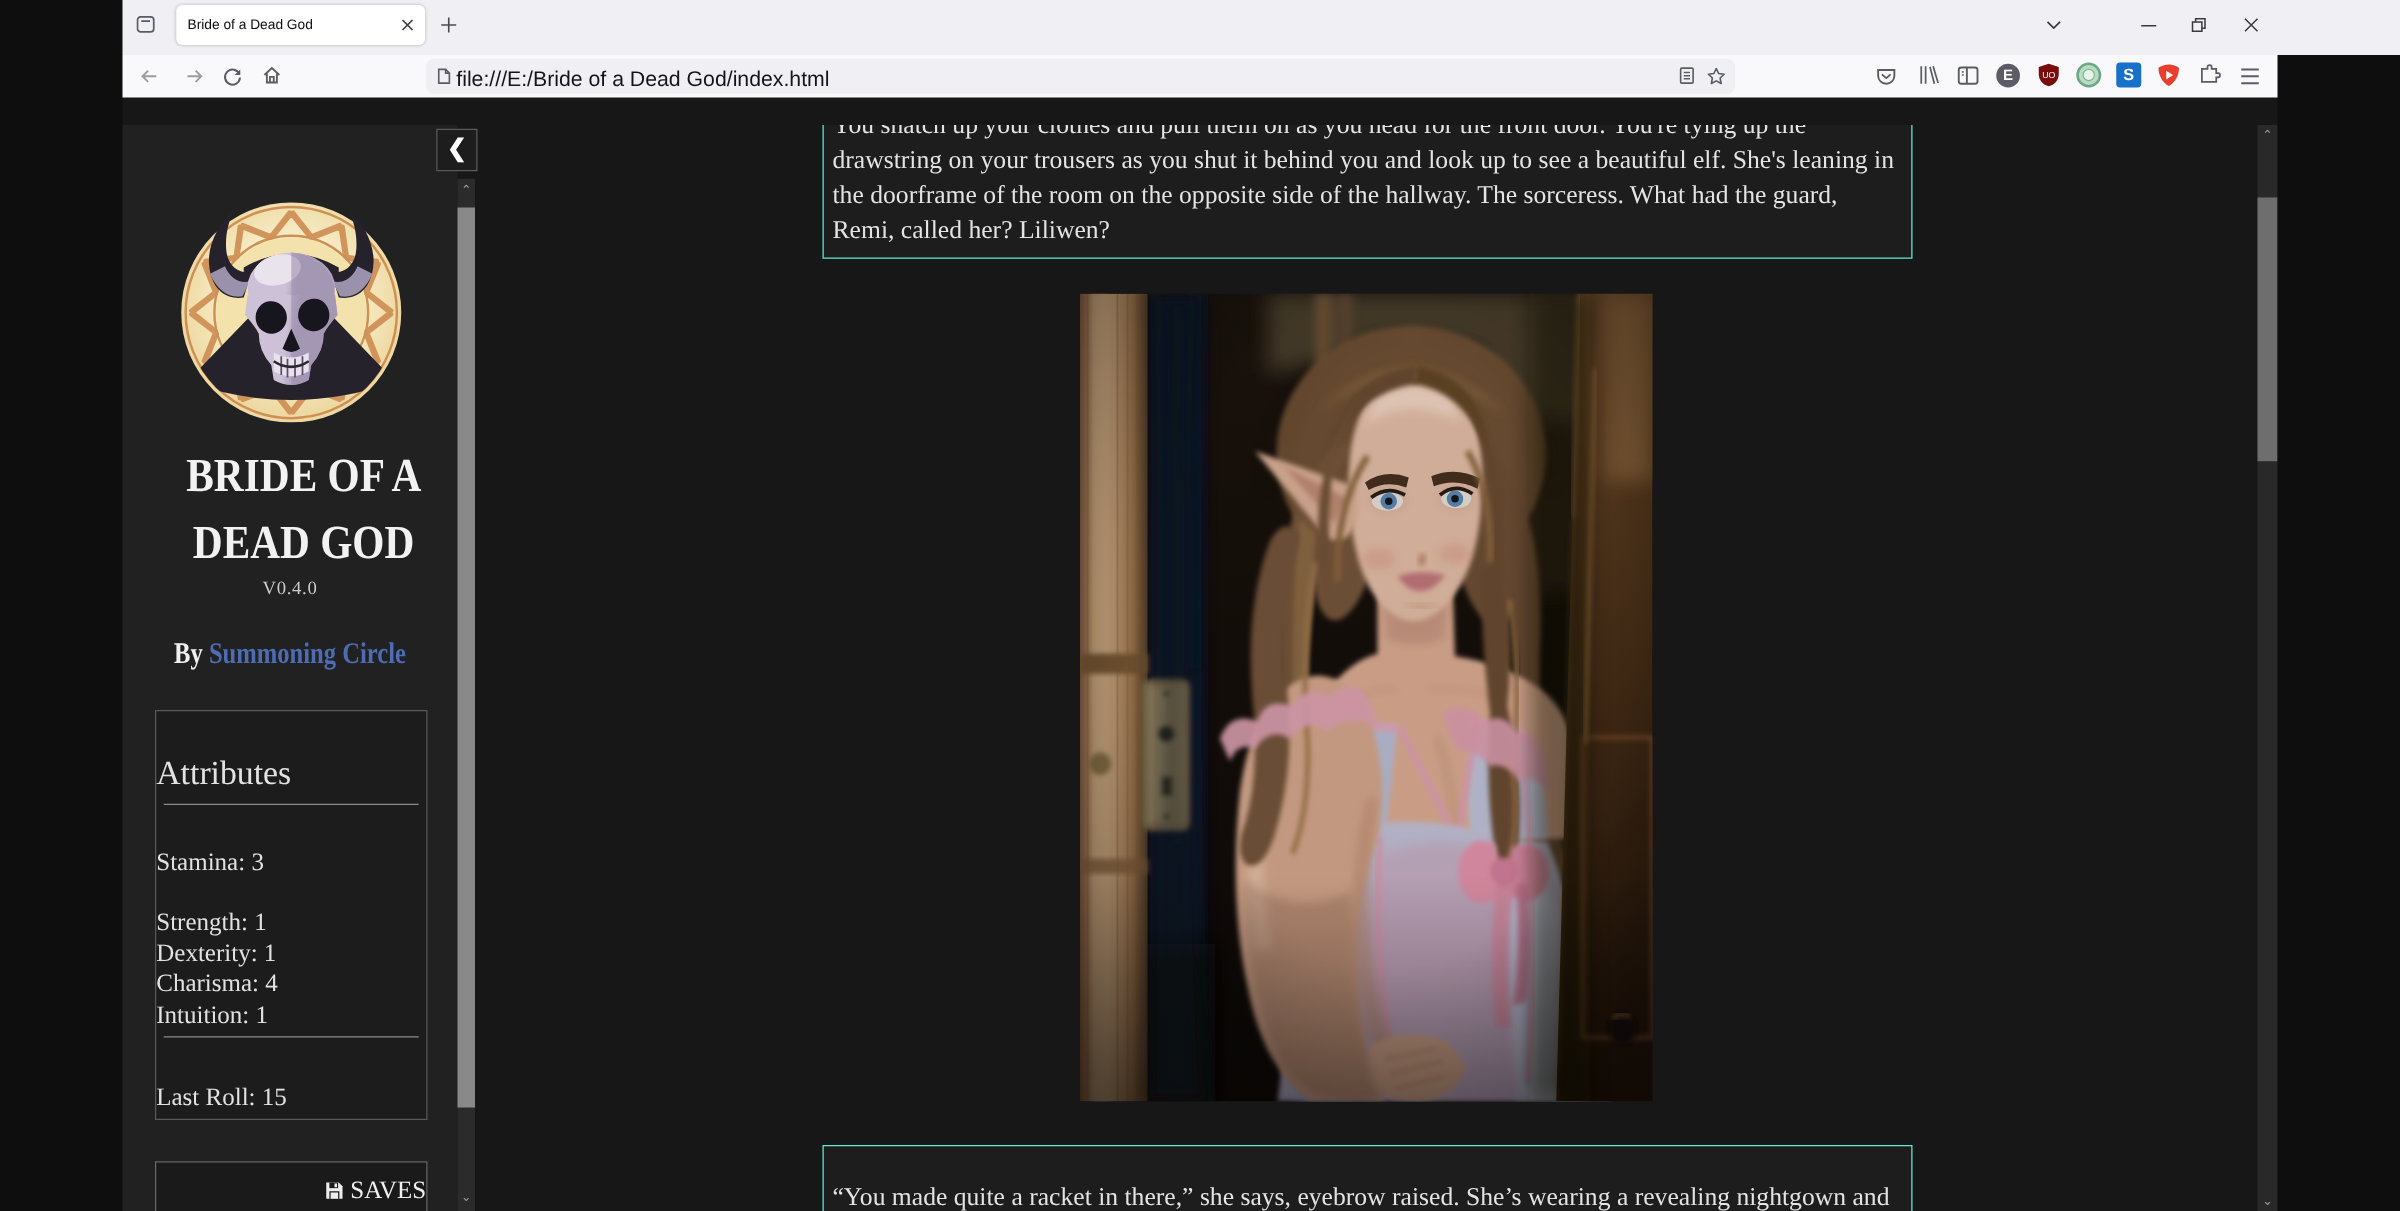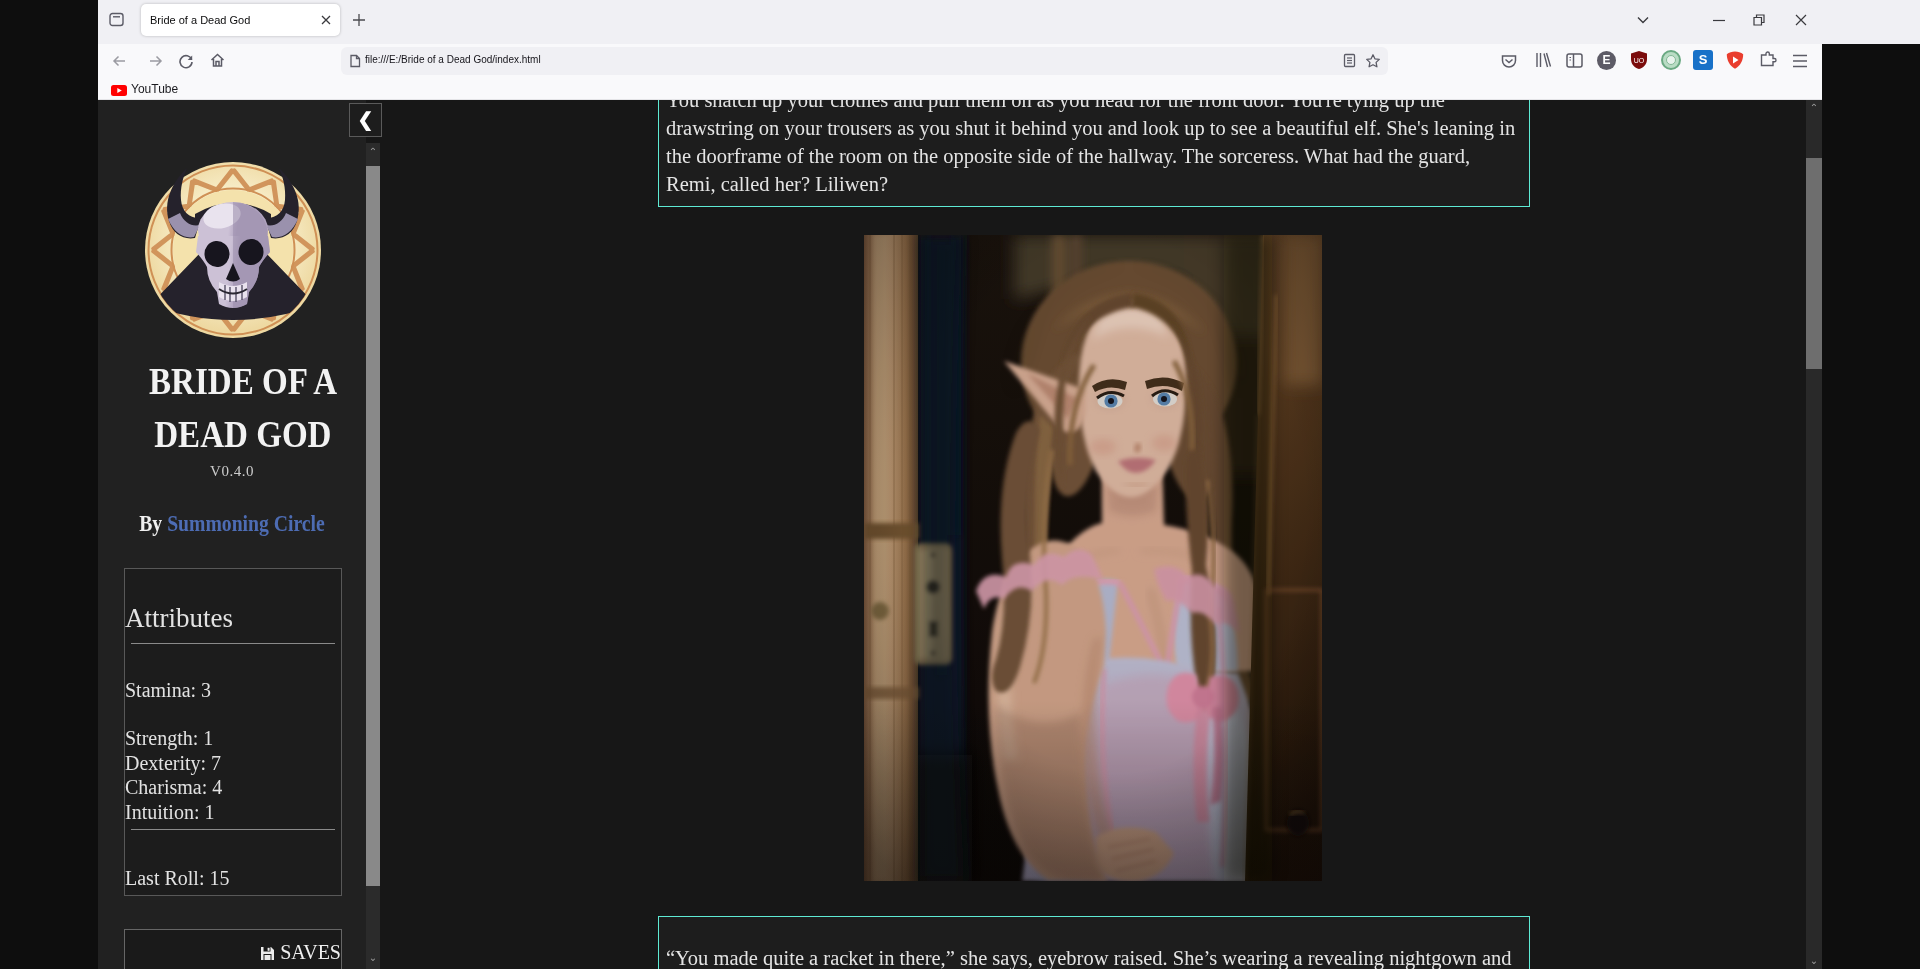--- a/index.html
+++ b/index.html
@@ -6,21 +6,21 @@
   html,body { width:1920px; height:969px; overflow:hidden; background:#0e0e0e; font-family:"Liberation Sans", sans-serif; }
   .abs { position:absolute; }
   #win { position:absolute; left:98px; top:0; width:1724px; height:969px; background:#171717; }
   
   #tabbar { position:absolute; left:0; top:0; width:1874px; height:44px; background:#f0f0f4;padding-left:41px; }
   #tab { position:absolute; left:43px; top:4px; width:199px; height:32px; background:#fff; border-radius:5px; box-shadow:0 0 3px rgba(0,0,0,.25); }
   #tab .title { position:absolute; left:9px; top:10px; font-size:11px; color:#0c0c0d; }
   #navbar { position:absolute; left:0; top:44px; width:1724px; height:34px; background:#f9f9fb; }
   #bookbar { position:absolute; left:0; top:78px; width:1724px; height:22px; background:#f9f9fb; border-bottom:1px solid #e4e4e7; }
   #urlbar { position:absolute; left:243px; top:3px; width:1047px; height:28px; background:#f0f0f4; border-radius:6px; }
-  #urlbar .url { position:absolute; left:24px; top:7px; font-size:10px; color:#15141a; }
+  #urlbar .url { position:absolute; left:24px; top:7px; font-size:17px; color:#15141a; }
   .cicon { position:absolute; top:0; }
   
   #content { position:absolute; left:0; top:100px; width:1724px; height:869px; background:#171717; overflow:hidden; }
   #sidebar { position:absolute; left:0; top:0; width:268px; height:869px; background:#212121; font-family:"Liberation Serif", serif; }
   #sb-scroll { position:absolute; left:268px; top:43px; width:14px; height:826px; background:#2b2b2b; }
   #sb-thumb { position:absolute; left:268px; top:66px; width:14px; height:720px; background:#898989; }
   #toggle { position:absolute; left:251px; top:3px; width:33px; height:34px; background:#1d1d1d; border:1px solid #5a5a5a; color:#fff; text-align:center; font-size:19px; line-height:32px; font-weight:bold; font-family:"Liberation Sans",sans-serif;}
   #main-scroll { position:absolute; left:1708px; top:0; width:16px; height:869px; background:#292929; }
   #main-thumb { position:absolute; left:1708px; top:58px; width:16px; height:211px; background:#6e6e6e; }
   .chev { position:absolute; color:#9d9d9d; font-size:10px; width:16px; text-align:center; font-family:"Liberation Sans",sans-serif; }
@@ -127,27 +127,20 @@
         <path d="M8 6.5 L13.5 10 L8 13.5 Z" fill="#fff"></path>
       </svg>
     <svg class="cicon" style="left:1661px;top:7px" width="18" height="18" viewBox="0 0 18 18">
         <path d="M7 2.5 C7 1.6 7.8 1 8.7 1 C9.6 1 10.3 1.6 10.3 2.5 V4 H14 V7.5 H15.5 C16.4 7.5 17 8.3 17 9.2 C17 10.1 16.4 10.8 15.5 10.8 H14 V14.5 H2.5 V4 H7 Z" fill="none" stroke="#5b5b66" stroke-width="1.4"></path>
       </svg>
     <svg class="cicon" style="left:1694px;top:9px" width="16" height="16" viewBox="0 0 16 16">
         <path d="M1 2.5 H15 M1 8 H15 M1 13.5 H15" stroke="#5b5b66" stroke-width="1.6"></path>
       </svg>
   </div>
 
-  <div id="bookbar">
-    <svg class="cicon" style="left:13px;top:7px" width="16" height="11" viewBox="0 0 16 11">
-        <rect width="16" height="11" rx="2.5" fill="#f00"></rect>
-        <path d="M6.3 3 L10.8 5.5 L6.3 8 Z" fill="#fff"></path>
-      </svg>
-    <div class="abs" style="left:33px;top:4px;font-size:12px;color:#1b1b1f;">YouTube</div>
-  </div>
 
   <div id="content">
 
     <div id="sidebar">
       <svg id="logo" style="position:absolute;left:45px;top:58px" width="180" height="180" viewBox="0 0 180 180">
         <defs>
           <radialGradient id="ringg" cx="0.5" cy="0.46">
               <stop offset="0.62" stop-color="#f7ecc6"></stop>
               <stop offset="1" stop-color="#eed9a2"></stop>
             </radialGradient>
@@ -192,21 +185,21 @@
         <path d="M76,131 Q90,140 104,131" fill="none" stroke="#2a2732" stroke-width="2"></path>
       </svg>
       <div id="sb-title"><span>BRIDE OF A</span><br><span>DEAD GOD</span></div>
       <div id="sb-ver">V0.4.0</div>
       <div id="sb-by">By <a href="#">Summoning Circle</a></div>
       <div id="attrs">
         <div class="t">Attributes</div>
         <div class="h" style="top:74px"></div>
         <div class="attr" style="top:110px">Stamina: 3</div>
         <div class="attr" style="top:158px">Strength: 1</div>
-        <div class="attr" style="top:182.5px">Dexterity: 7</div>
+        <div class="attr" style="top:182.5px">Dexterity: 1</div>
         <div class="attr" style="top:207px">Charisma: 4</div>
         <div class="attr" style="top:231.5px">Intuition: 1</div>
         <div class="h" style="top:260px"></div>
         <div class="attr" style="top:298px">Last Roll: 15</div>
       </div>
       <div id="saves">
           <div style="position:absolute;top:8px;width:100%;line-height:28px;text-align:right;"><svg width="15" height="15" viewBox="0 0 15 15" style="vertical-align:-2px">
               <path d="M1 1 H11 L14 4 V14 H1 Z" fill="#ededed"></path>
               <rect x="3.5" y="1" width="7" height="4.5" fill="#1a1a1a"></rect>
               <rect x="7.6" y="1.8" width="2" height="3" fill="#ededed"></rect>

